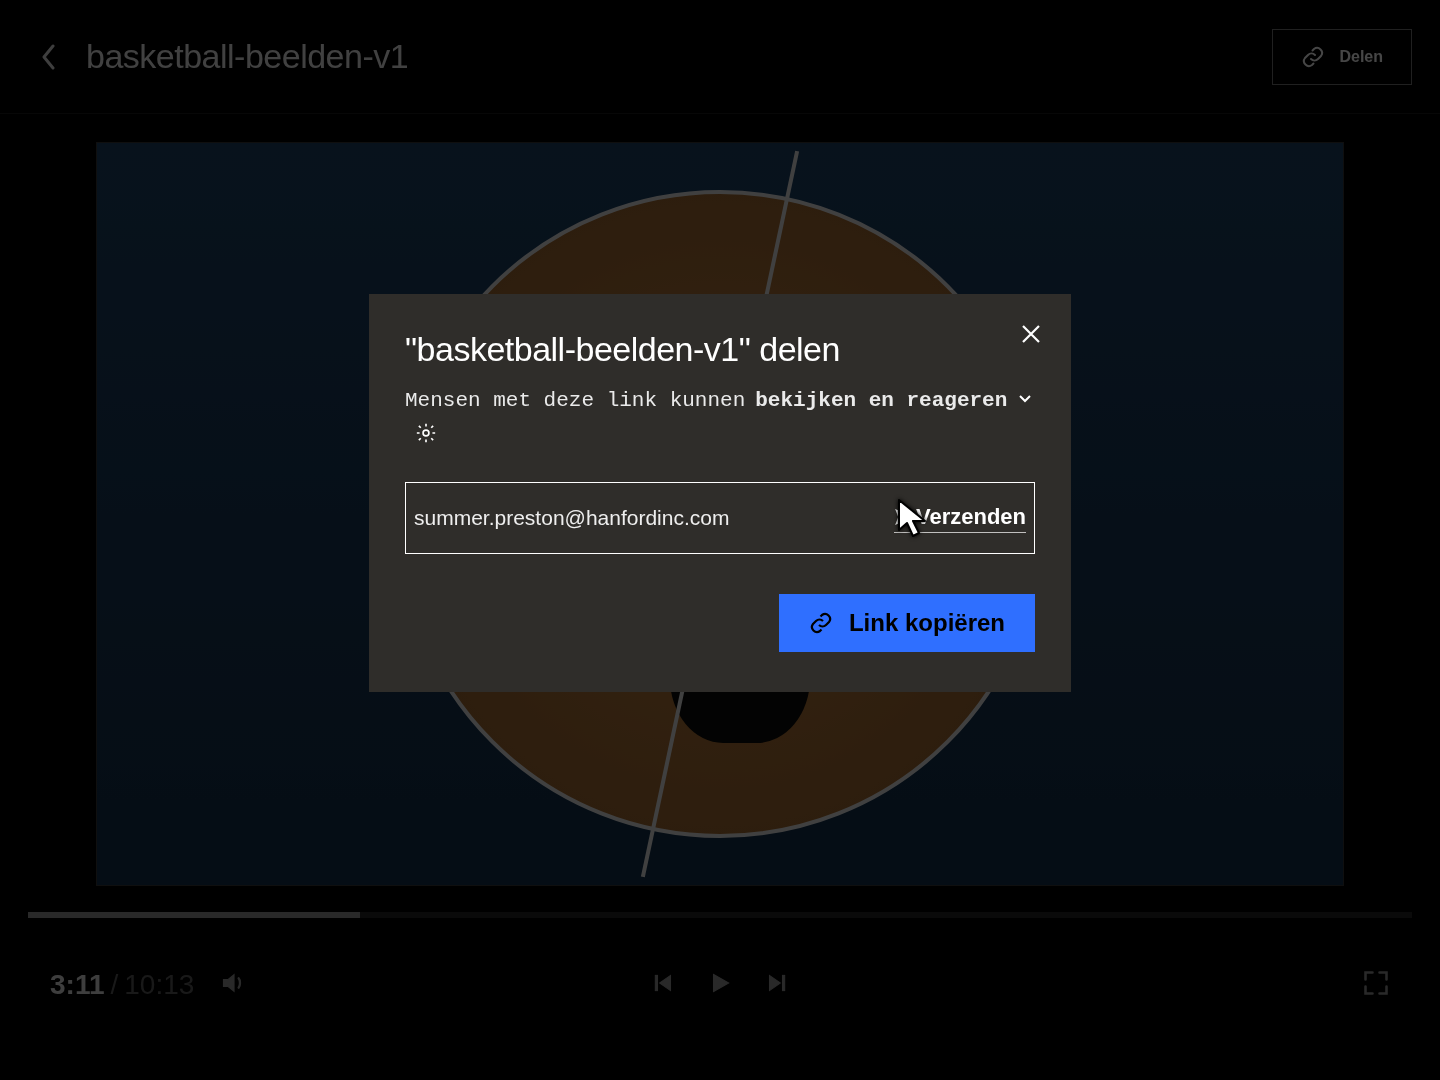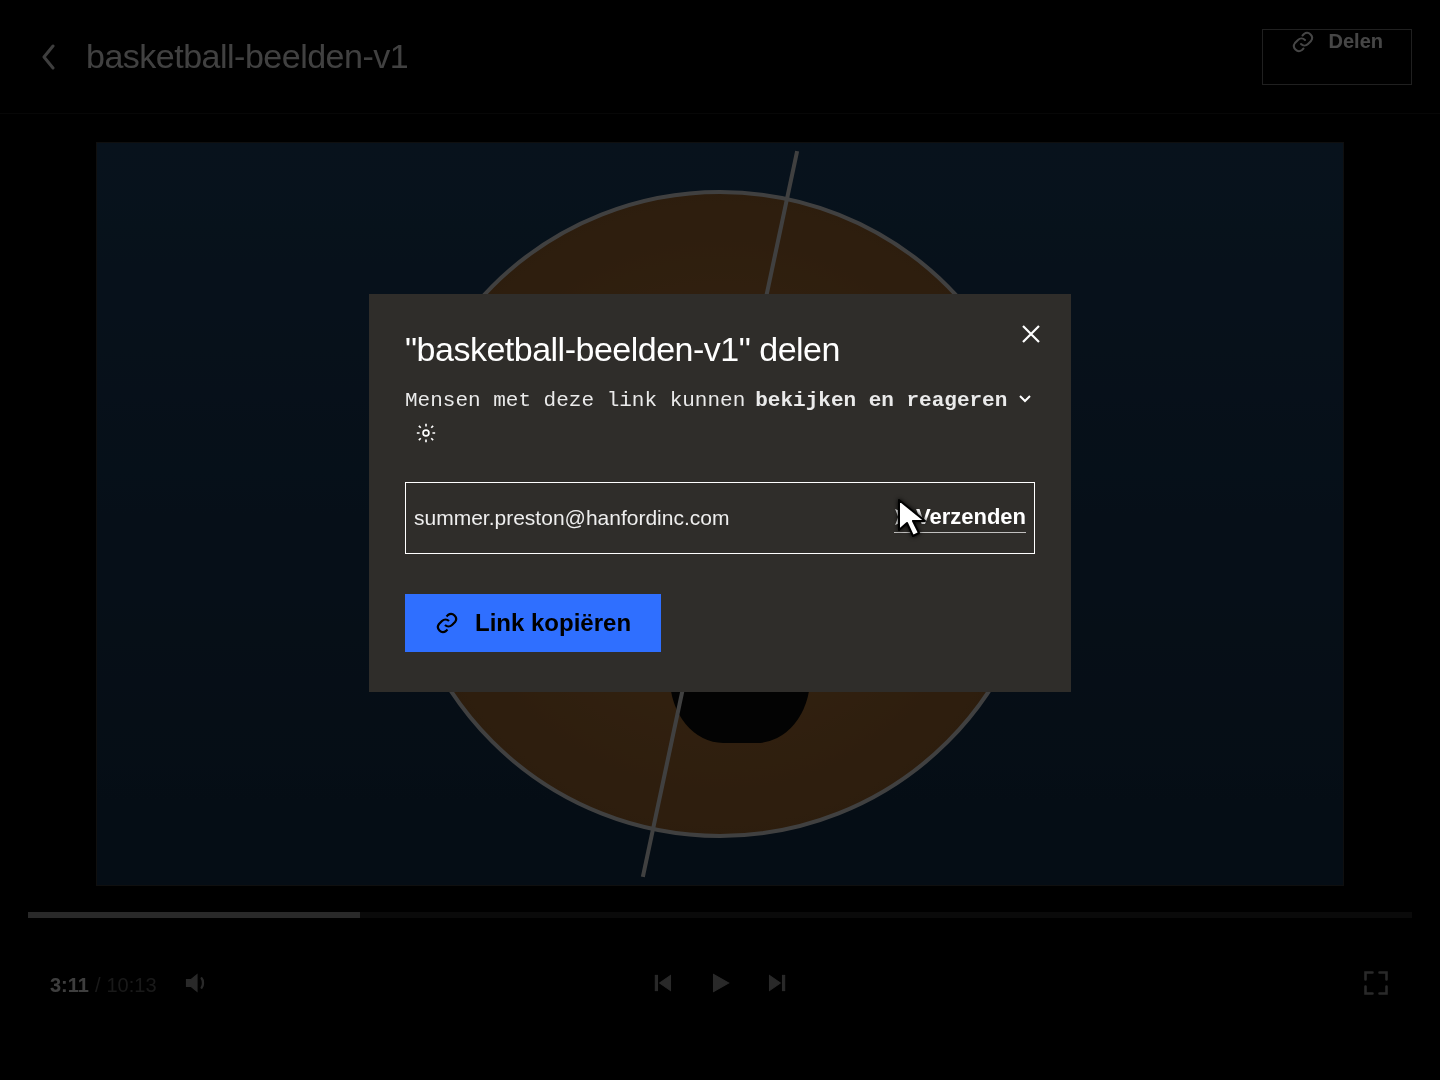--- a/index.html
+++ b/index.html
@@ -43,23 +43,23 @@
       letter-spacing: -0.5px;
     }
     .share-btn {
       margin-left: auto;
       height: 56px;
       padding: 0 28px;
       border: 1px solid #6b6b6b;
       background: transparent;
       color: #eaeaea;
       display: flex;
-      align-items: flex-start;
+      align-items: center;
       gap: 14px;
-      font-size: 20px;
+      font-size: 16px;
       font-weight: 600;
       cursor: pointer;
     }
     .share-btn svg { width: 24px; height: 24px; }
 
     
     .stage {
       position: relative;
       height: calc(100% - 114px);
       z-index: 1;
@@ -123,21 +123,21 @@
       left: 0; top: 0; height: 100%;
       width: 24%;
       background: #8a8a8a;
     }
     .control-row {
       flex: 1;
       display: flex;
       align-items: center;
       padding: 0 22px;
     }
-    .time { font-size: 20px; font-weight: 700; color: #d0d0d0; }
+    .time { font-size: 28px; font-weight: 700; color: #d0d0d0; }
     .time .sep { color: #555; margin: 0 6px; font-weight: 500;}
     .time .total { color: #555; font-weight: 500;}
     .vol-icon { margin-left: 26px; }
     .vol-icon svg { width: 28px; height: 28px; }
     .center-controls {
       position: absolute;
       left: 50%;
       transform: translateX(-50%);
       display: flex;
       align-items: center;
@@ -219,21 +219,21 @@
       font-weight: 700;
       cursor: pointer;
       padding-bottom: 2px;
       border-bottom: 1px solid rgba(255,255,255,0.7);
     }
     .send-btn svg { width: 20px; height: 20px; stroke: #fff; stroke-width: 1.8; fill: none; }
 
     .copy-row {
       margin-top: 40px;
       display: flex;
-      justify-content: flex-start;
+      justify-content: flex-end;
     }
     .copy-btn {
       background: #2f6fff;
       border: none;
       height: 58px;
       padding: 0 30px;
       display: flex;
       align-items: center;
       gap: 16px;
       font-size: 24px;

